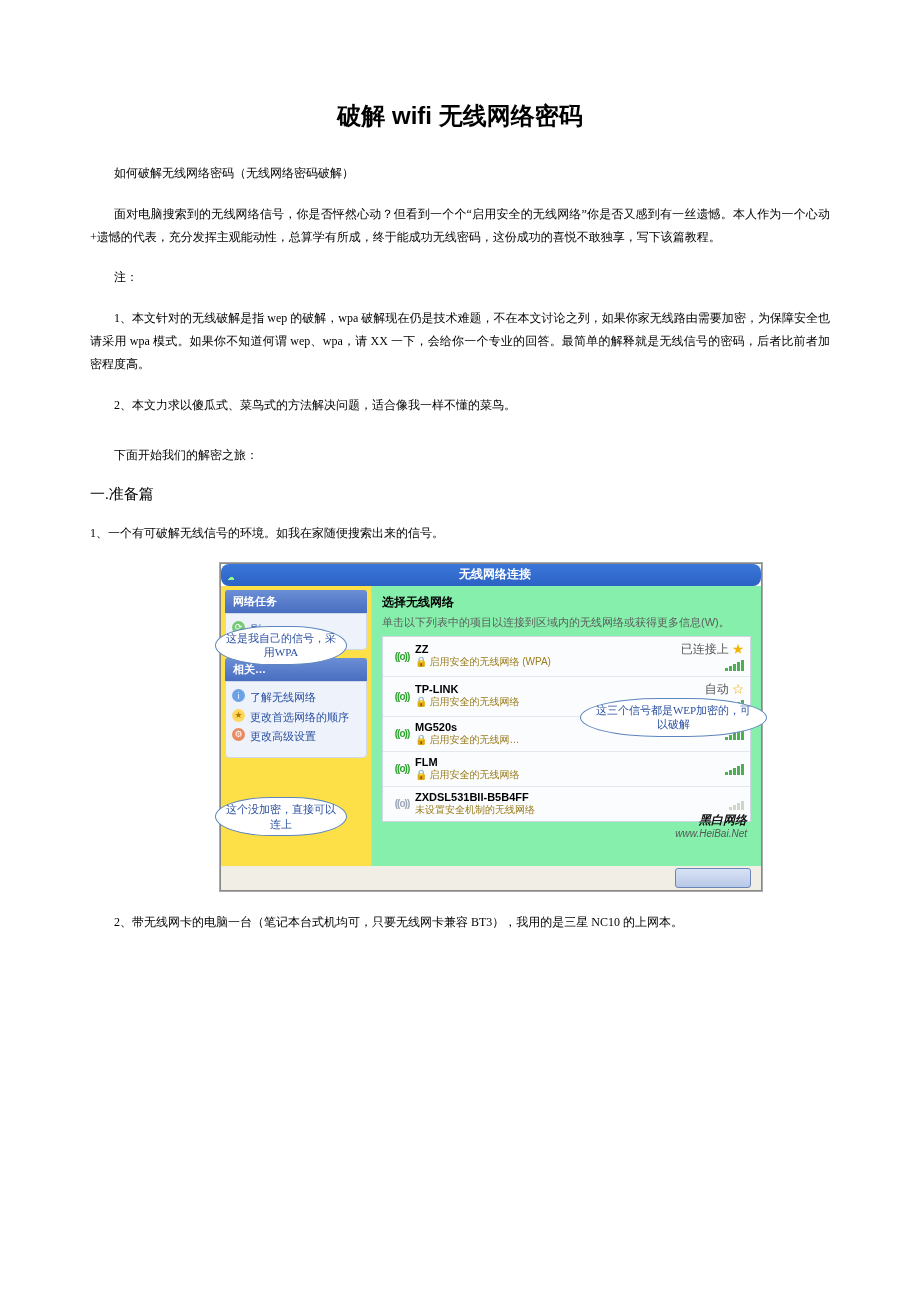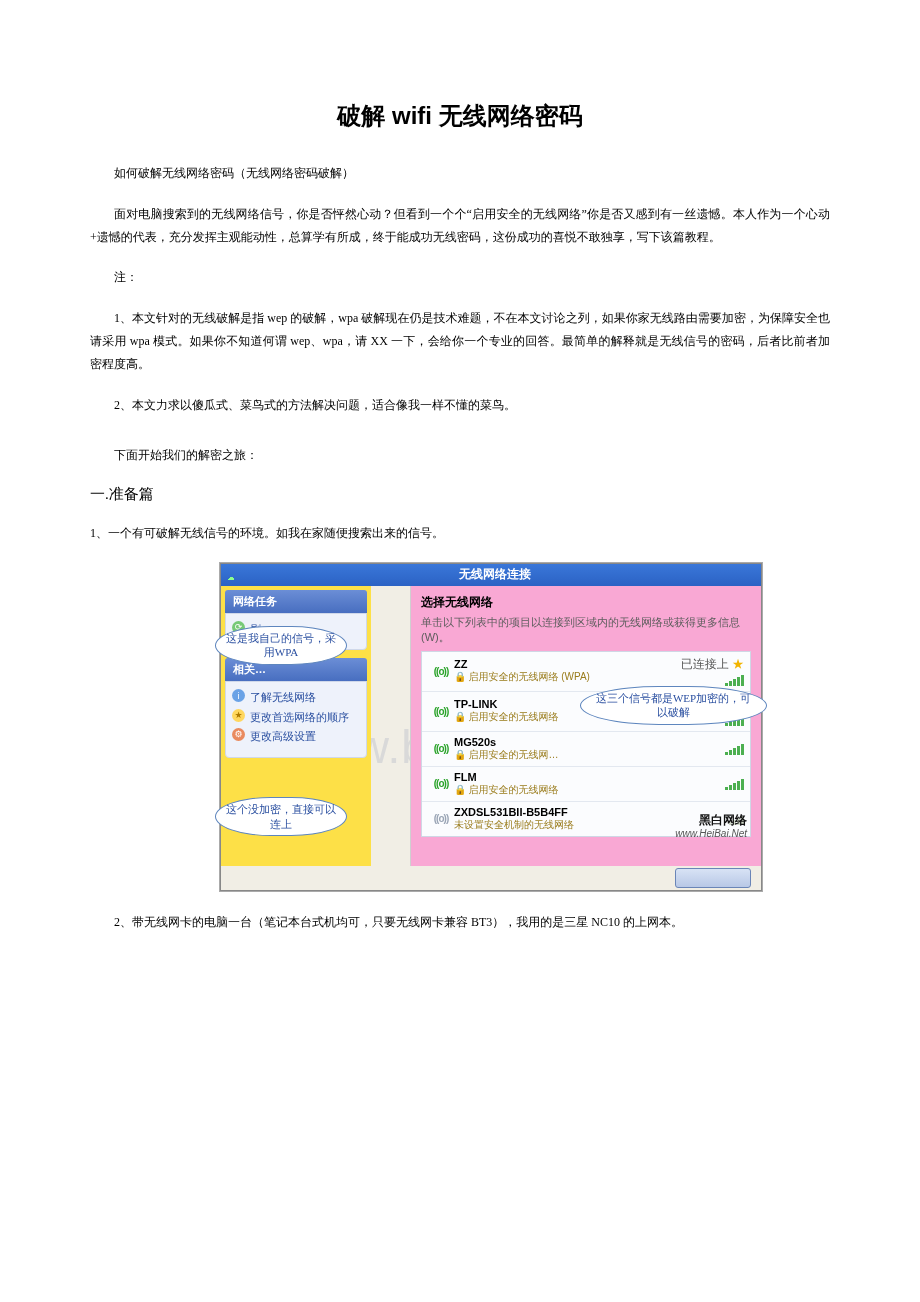--- a/index.html
+++ b/index.html
@@ -56,20 +56,21 @@
   }
   .xp-caption {
     height: 22px;
     background: linear-gradient(#3a77d9, #2b62c4);
     color: #fff;
     font-size: 12px;
     display: flex;
     align-items: center;
     padding-left: 6px;
     font-weight: bold;
+    border-radius: 8px;
   }
   .xp-caption .wifi-ico {
     width: 14px; height: 10px; margin-right: 6px;
     background: radial-gradient(circle at 30% 100%, #8cff8c 0 3px, transparent 3px);
     position: relative;
   }
   .xp-caption .caption-text { flex: 1; text-align: center; margin-right: 18px; }
   .xp-body {
     display: flex;
     background: #f1eee5;
@@ -112,25 +113,24 @@
     font-size: 9px;
     display: flex; align-items: center; justify-content: center;
   }
   .ico-refresh { background: #77c977; color: #fff; }
   .ico-info    { background: #6aa2e6; color: #fff; }
   .ico-star    { background: #ffd75e; color: #b07b00; border-radius: 2px; }
   .ico-gear    { background: #e98a5f; color: #fff; }
 
   .xp-main {
     flex: 1;
-    background: #f9a8d4;
+    background: #86efac;
     border-left: 1px solid #cfcfcf;
     padding: 8px 10px;
     position: relative;
-    margin-left: 39px;
   }
   .xp-main h4 {
     margin: 0 0 4px 0;
     font-size: 12px;
     font-weight: bold;
   }
   .xp-main .hint {
     font-size: 11px;
     color: #5d5d5d;
     margin-bottom: 6px;
@@ -194,34 +194,34 @@
     line-height: 1.3;
     text-align: center;
     z-index: 5;
   }
   .callout::after {
     content: "";
     position: absolute;
     width: 0; height: 0;
   }
   .co-left-top { left: -6px; top: 40px; width: 110px; }
-  .co-wep { right: -6px; top: 100px; width: 165px; }
+  .co-wep { right: -6px; top: 112px; width: 165px; }
   .co-unsec { left: -6px; bottom: 30px; width: 110px; }
 
   .site-stamp {
     position: absolute;
     right: 14px; bottom: 26px;
     color: #333;
     font-size: 12px;
     font-weight: bold;
     line-height: 1.1;
     text-align: right;
   }
   .site-stamp .url { font-size: 10px; font-style: italic; font-weight: normal; color: #555;}
-  .site-stamp .k { color: #111; }
+  .site-stamp .k { color: #111; font-style: italic; }
 
   .xp-footer {
     background: #f1eee5;
     height: 24px;
     display: flex;
     justify-content: flex-end;
     align-items: center;
     padding-right: 10px;
   }
   .xp-btn {

